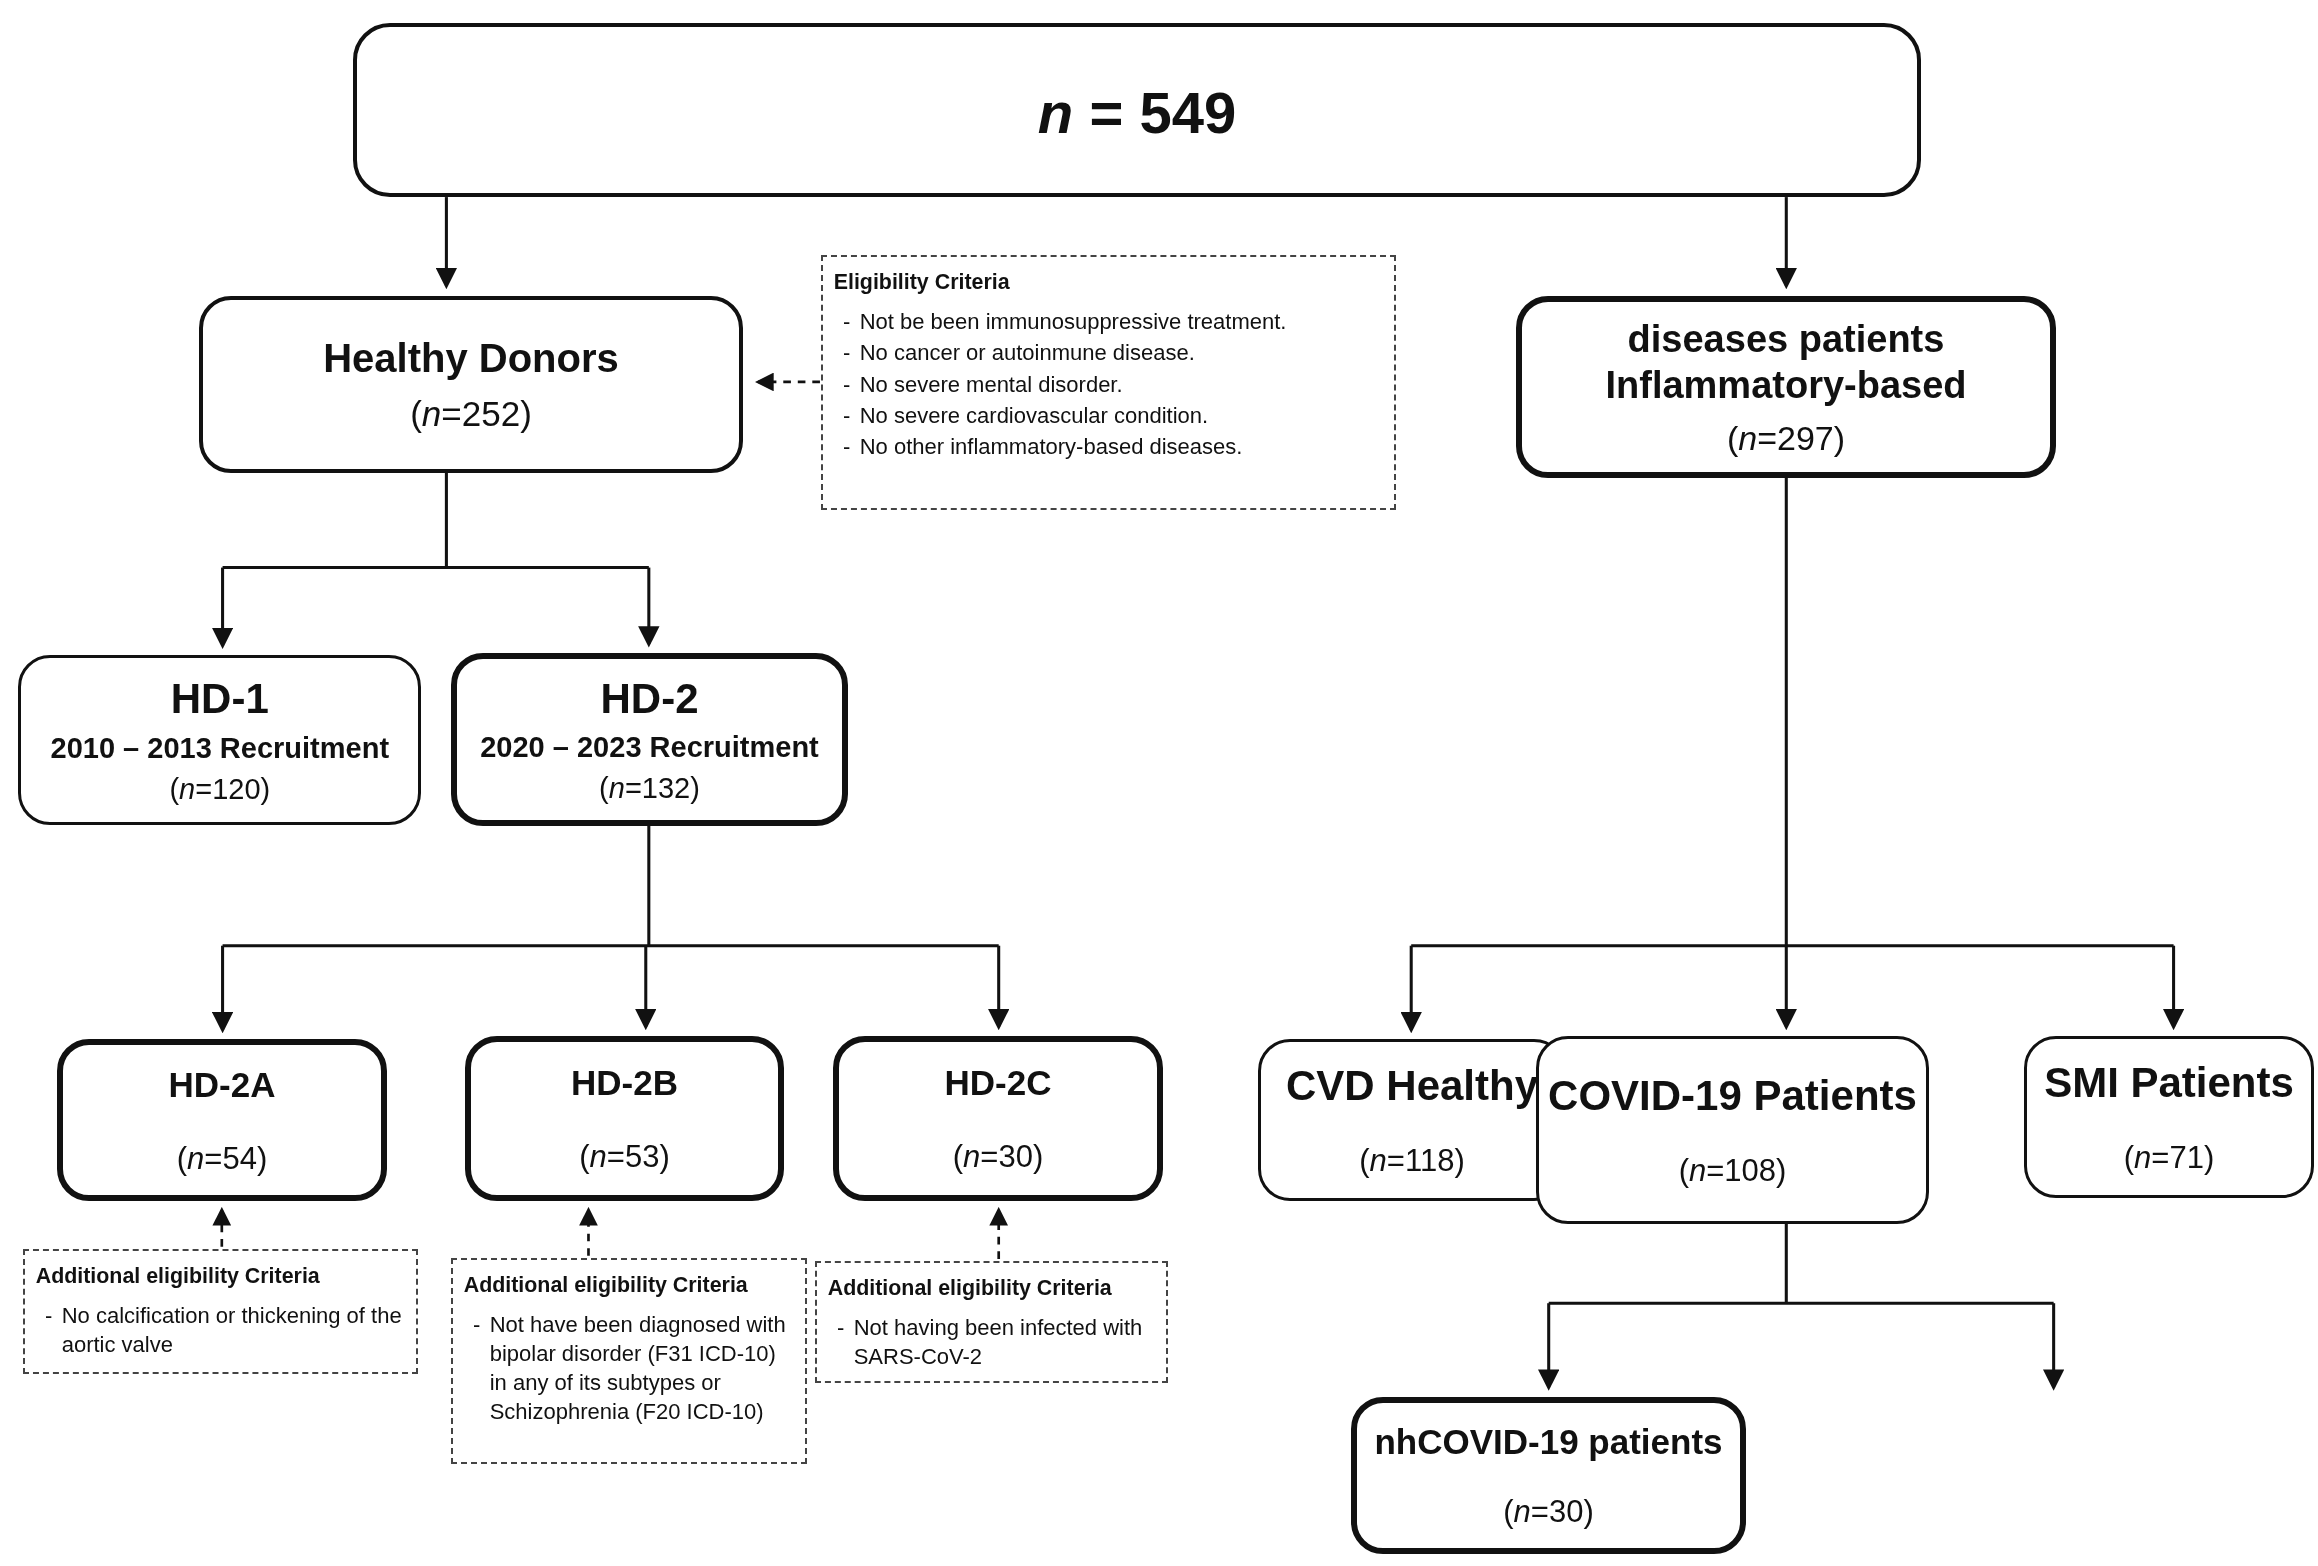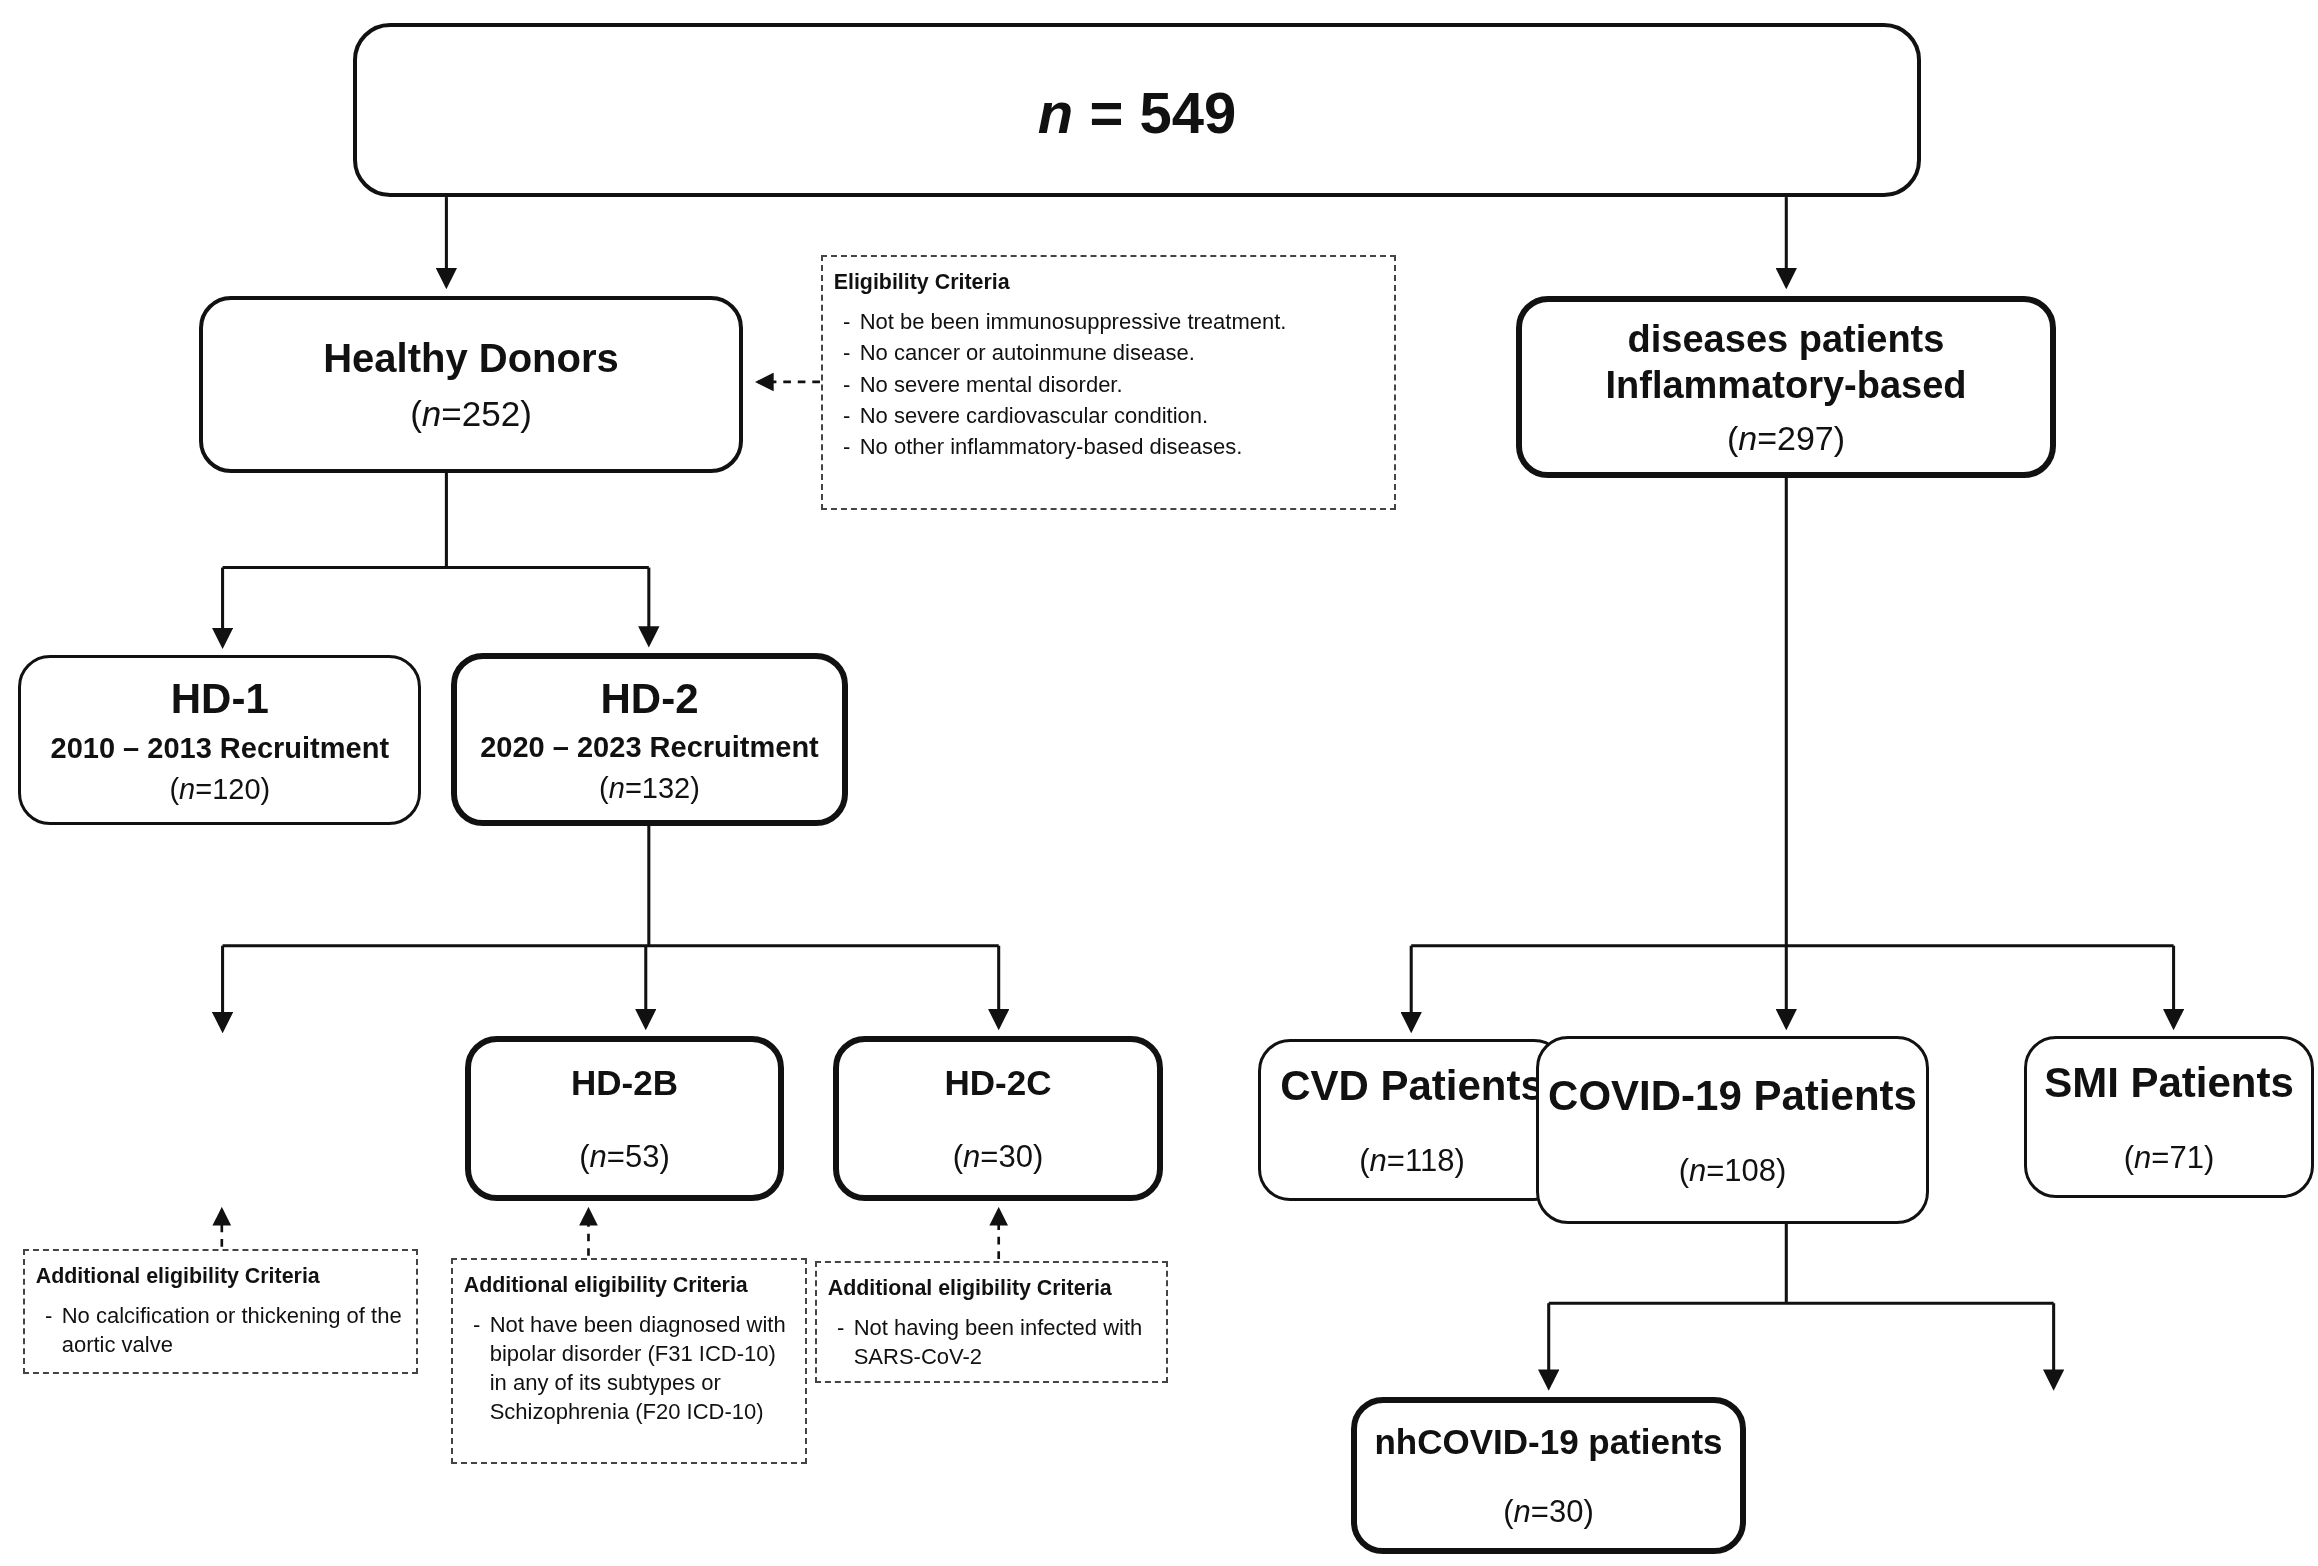--- a/index.html
+++ b/index.html
@@ -125,20 +125,24 @@
     <div class="t-sub">2010 – 2013 Recruitment</div>
     <div class="n-sm">(<i>n</i>=120)</div>
   </div>
 
   <div class="box bw9" style="left:451px;top:653px;width:397px;height:173px">
     <div class="t-hd">HD-2</div>
     <div class="t-sub">2020 – 2023 Recruitment</div>
     <div class="n-sm">(<i>n</i>=132)</div>
   </div>
 
+  <div class="box bw9" style="left:57px;top:1039px;width:330px;height:162px">
+    <div class="t-hd2">HD-2A</div>
+    <div class="n-gap">(<i>n</i>=54)</div>
+  </div>
   <div class="box bw9" style="left:465px;top:1036px;width:319px;height:165px">
     <div class="t-hd2">HD-2B</div>
     <div class="n-gap">(<i>n</i>=53)</div>
   </div>
   <div class="box bw9" style="left:833px;top:1036px;width:330px;height:165px">
     <div class="t-hd2">HD-2C</div>
     <div class="n-gap">(<i>n</i>=30)</div>
   </div>
 
   <div class="box dashed" style="left:23px;top:1249px;width:395px;height:125px">
@@ -157,21 +161,21 @@
   </div>
   <div class="box dashed" style="left:815px;top:1261px;width:353px;height:122px">
     <div class="d-title">Additional eligibility Criteria</div>
     <div class="d-row">
       <span class="d-dash">-</span>
       <span class="d-text">Not having been infected with SARS-CoV-2</span>
     </div>
   </div>
 
   <div class="box" style="left:1258px;top:1039px;width:308px;height:162px">
-    <div class="t-hd">CVD Patients</div>
+    <div class="t-hd">CVD Healthy</div>
     <div class="n-gap2">(<i>n</i>=118)</div>
   </div>
   <div class="box" style="left:1536px;top:1036px;width:393px;height:188px">
     <div class="t-hd">COVID-19 Patients</div>
     <div class="n-gap2">(<i>n</i>=108)</div>
   </div>
   <div class="box" style="left:2024px;top:1036px;width:290px;height:162px">
     <div class="t-hd">SMI Patients</div>
     <div class="n-gap2">(<i>n</i>=71)</div>
   </div>

